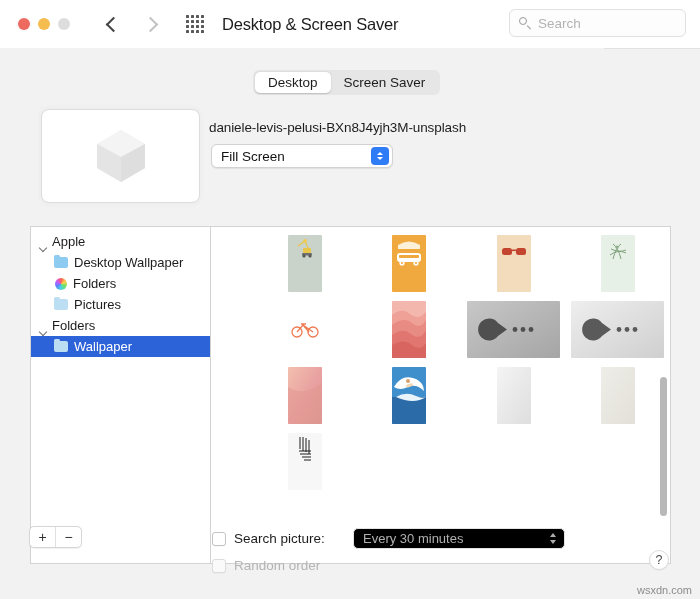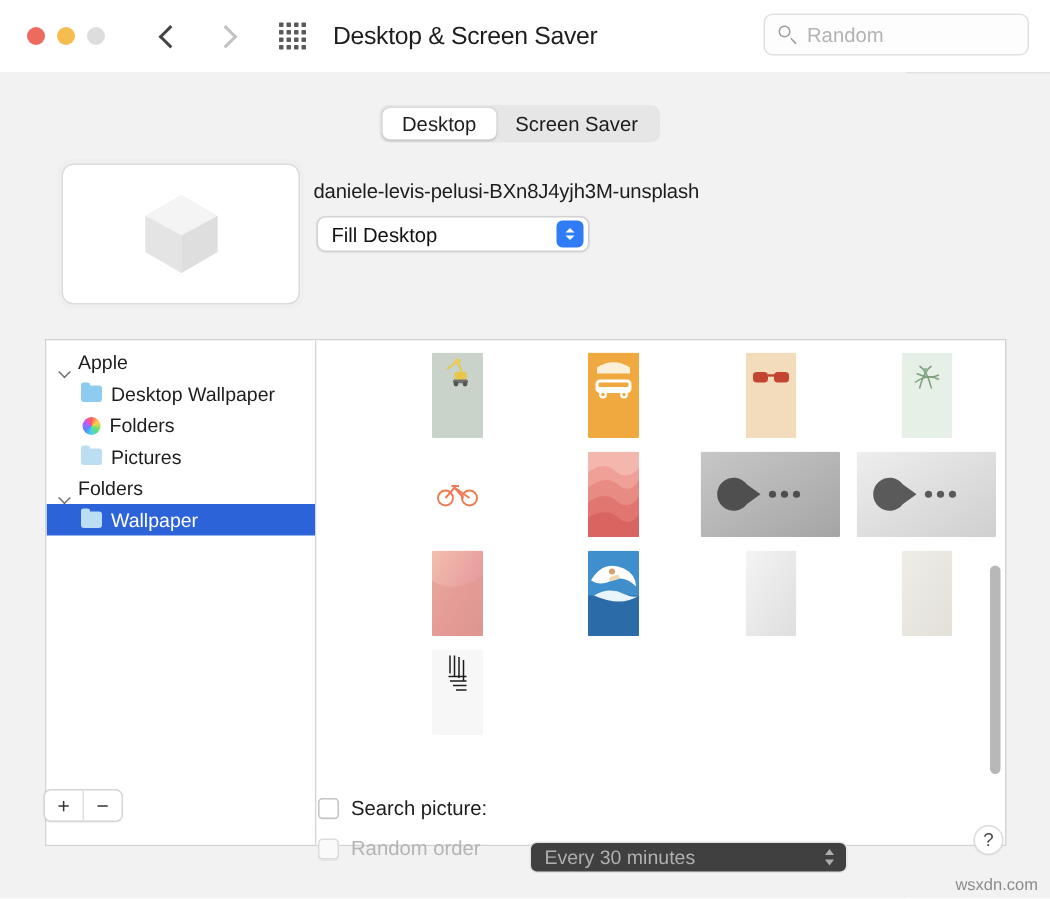--- a/index.html
+++ b/index.html
@@ -175,22 +175,22 @@
   .cbox{
     width:14px;height:14px;border:1px solid #c3c3c3;border-radius:3px;background:#fff;
     box-sizing:border-box;flex:none;box-shadow:0 .5px .5px rgba(0,0,0,.05);
   }
   .cbox.dis{border-color:#dcdcdc;background:#fafafa;}
   .cblbl{font-size:13.5px;color:#1d1d1d;margin-left:8px;}
   .cblbl.dis{color:#b4b4b4;}
 
   .intervals{
     position:absolute;left:353px;top:480px;width:212px;height:21px;
-    background:#404040;border:1px solid #e3e3e3;border-radius:5px;box-sizing:border-box;
-    display:flex;align-items:center;margin-top:33px;
+    background:#000000;border:1px solid #e3e3e3;border-radius:5px;box-sizing:border-box;
+    display:flex;align-items:center;
   }
   .intervals .lbl{font-size:13px;color:#b0b0b0;margin-left:9px;}
   .intervals .ch{
     position:absolute;right:8px;top:4px;display:flex;flex-direction:column;gap:3px;align-items:center;
   }
   .intervals .ch i{
     display:block;width:0;height:0;border-left:3px solid transparent;border-right:3px solid transparent;
   }
   .intervals .ch .u{border-bottom:4px solid #adadad;}
   .intervals .ch .d{border-top:4px solid #adadad;}
@@ -234,21 +234,21 @@
         <i></i>
         <i></i>
         <i></i>
         <i></i>
         <i></i>
     </div>
     <div class="wintitle">Desktop &amp; Screen Saver</div>
 
     <div class="search">
       <span class="mag"></span>
-      <span class="ph">Random</span>
+      <span class="ph">Search</span>
     </div>
   </div>
 
   <div class="content">
 
     <div class="tabs">
       <div class="tab active">Desktop</div>
       <div class="tab">Screen Saver</div>
     </div>
 
@@ -262,21 +262,21 @@
         </defs>
         <polygon points="32,6 56,20 56,44 32,58 8,44 8,20" fill="#ececed"></polygon>
         <polygon points="32,6 56,20 32,33 8,20" fill="#f4f4f5"></polygon>
         <polygon points="8,20 32,33 32,58 8,44" fill="#e4e4e5"></polygon>
         <polygon points="56,20 56,44 32,58 32,33" fill="#dedede"></polygon>
       </svg>
     </div>
     <div class="picname">daniele-levis-pelusi-BXn8J4yjh3M-unsplash</div>
 
     <div class="popup">
-      <span class="lbl">Fill Desktop</span>
+      <span class="lbl">Fill Screen</span>
       <span class="stepper">
         <i class="up"></i>
           <i class="dn"></i>
       </span>
     </div>
 
     <div class="panel">
 
       <div class="sidebar">
         <div class="row">

